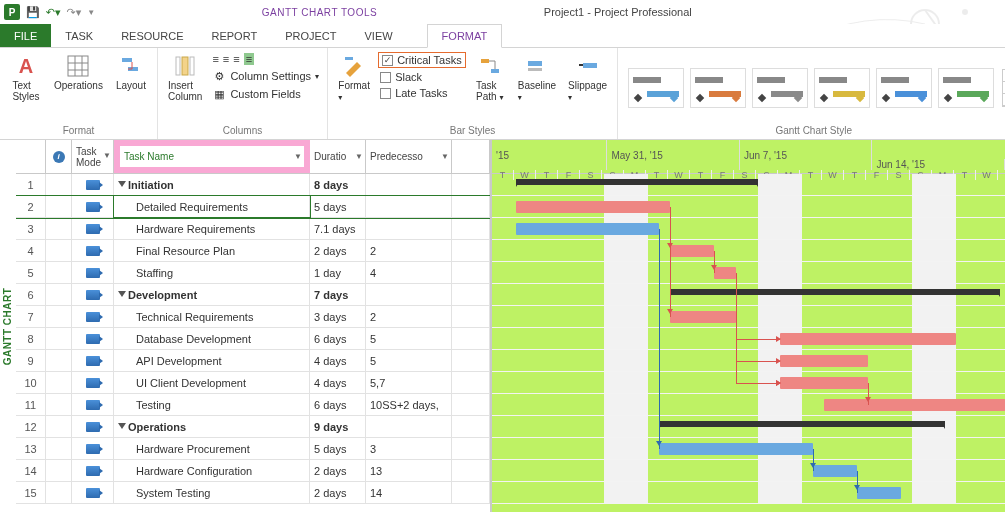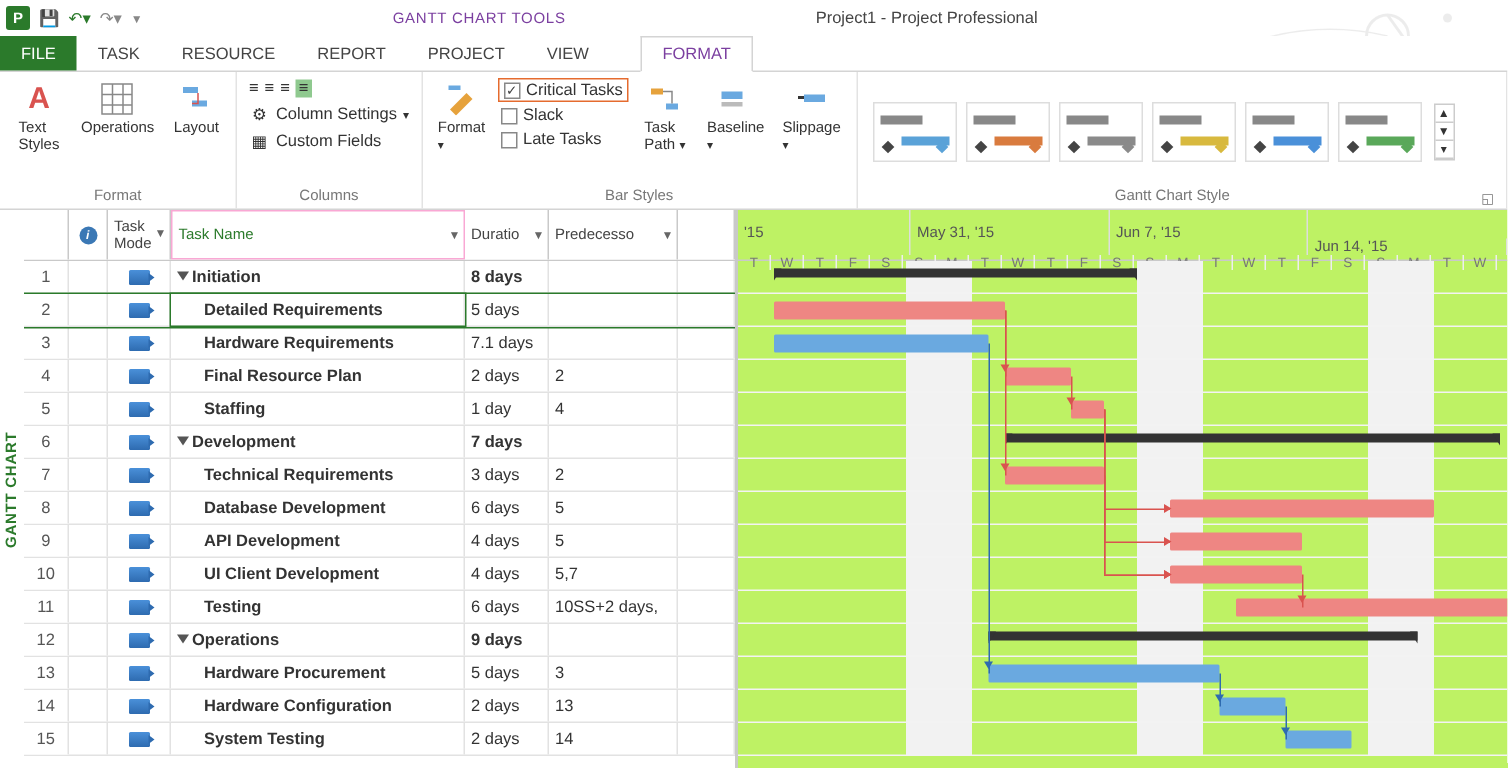--- a/index.html
+++ b/index.html
@@ -45,36 +45,36 @@
 .gallery-scroll span { width: 12px; height: 12px; display: flex; align-items: center; justify-content: center; font-size: 8px; border-bottom: 1px solid #ccc; cursor: pointer; }
 
 
 .workspace { display: flex; height: calc(512px - 24px - 24px - 92px); }
 .side-label { width: 16px; display: flex; align-items: center; justify-content: center; }
 .side-label span { transform: rotate(-90deg); color: #2b7a2b; font-size: 10px; font-weight: 600; white-space: nowrap; letter-spacing: 0.5px; }
 
 .grid-left { border-right: 2px solid #c9c9c9; display: flex; flex-direction: column; min-width: 474px; }
 .grid-header { display: flex; height: 34px; border-bottom: 1px solid #c9c9c9; }
 .grid-header .hcell { border-right: 1px solid #c9c9c9; display: flex; align-items: center; padding: 0 4px; font-size: 10px; color: #444; background: #fff; position: relative; }
-.grid-header .hcell.active { border: 1px solid #f9a8d4; color: #2b7a2b; }
+.grid-header .hcell.active { border: 6px solid #f9a8d4; color: #2b7a2b; }
 .hcell .dd { position: absolute; right: 2px; font-size: 8px; color: #666; }
 
 .grid-body { overflow: hidden; }
 .row { display: flex; height: 22px; border-bottom: 1px solid #e2e2e2; align-items: stretch; }
 .row .cell { border-right: 1px solid #e2e2e2; display: flex; align-items: center; padding: 0 4px; overflow: hidden; white-space: nowrap; }
 .row.sel { outline: 1px solid #2b7a2b; }
 .row.sel .cell.name { outline: 1px solid #2b7a2b; }
 .rownum { width: 30px; justify-content: center; color: #555; background: #fff; }
 .info { width: 26px; justify-content: center; }
 .mode { width: 42px; justify-content: center; }
 .name { width: 196px; }
 .dur { width: 56px; text-align: right; }
 .pred { width: 86px; }
 .bold { font-weight: 600; }
-.indent1 { padding-left: 22px !important; font-weight: bold; }
+.indent1 { padding-left: 22px !important; }
 .collapse-ic { display: inline-block; width: 0; height: 0; border-left: 4px solid transparent; border-right: 4px solid transparent; border-top: 6px solid #555; margin-right: 2px; transform: translateY(-1px); }
 
 
 .info-ic { width: 12px; height: 12px; border-radius: 50%; background: #3b78b5; color: #fff; font-size: 8px; display: flex; align-items: center; justify-content: center; font-style: italic; font-weight: bold; }
 .mode-ic { width: 14px; height: 10px; background: linear-gradient(#4a90d9,#2e6bb0); border-radius: 1px; position: relative; }
 .mode-ic::after { content: ""; position: absolute; right: -3px; top: 2px; width: 0; height: 0; border-top: 3px solid transparent; border-bottom: 3px solid transparent; border-left: 4px solid #2e6bb0; }
 
 
 .gantt { flex: 1; overflow: hidden; position: relative; background: #bef264; }
 .timescale { height: 34px; border-bottom: 1px solid #c9c9c9; display: flex; flex-direction: column; }
@@ -172,20 +172,31 @@
             </svg>
           </div>
         <div class="lbl">Layout</div>
       </div>
     </div>
     <div class="group-label">Format</div>
   </div>
 
   <div class="group">
     <div class="group-controls">
+      <div class="big-btn">
+        <div class="ic">
+            <svg width="22" height="22">
+              <rect x="8" y="2" width="6" height="18" fill="#f3d38a" stroke="#c9a84a"></rect>
+              <rect x="2" y="2" width="4" height="18" fill="none" stroke="#bbb"></rect>
+              <rect x="16" y="2" width="4" height="18" fill="none" stroke="#bbb"></rect>
+            </svg>
+          </div>
+        <div class="lbl" style="white-space:pre">Insert
+Column</div>
+      </div>
       <div class="col-stack">
         <div class="small-row">
           <span>≡</span>
           <span>≡</span>
           <span>≡</span>
           <span style="background:#8fc98f;padding:0 2px">≡</span>
         </div>
         <div class="small-row">
           <span class="ic">⚙</span>
           <span>Column Settings</span>

